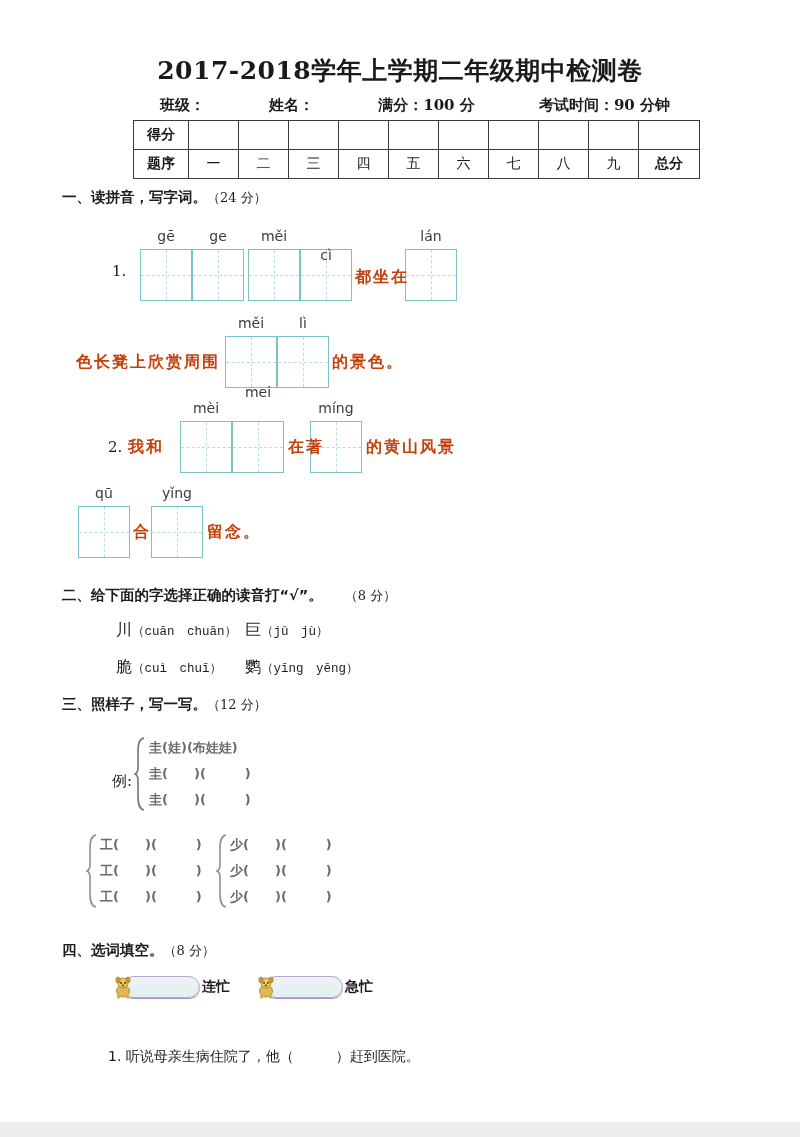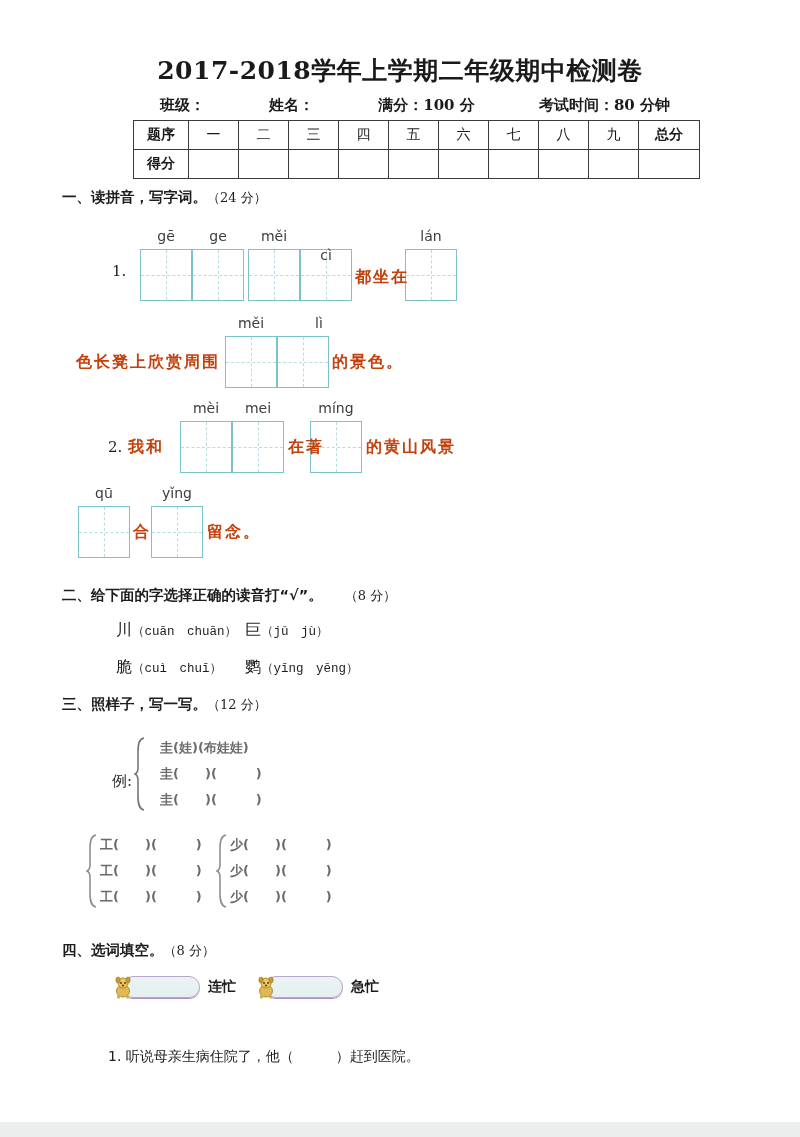--- a/index.html
+++ b/index.html
@@ -219,21 +219,21 @@
     border-radius: 11px;
     background: linear-gradient(180deg,#eaf4f4 0%,#e4eff0 100%);
     box-shadow: 0 1px 0 #b08ec0;
     box-sizing: border-box;
   }
   .bubble-word {
     font-family: "DejaVu Sans","Liberation Sans",sans-serif;
     font-size: 14px;
     font-weight: bold;
     color: #1d1d1d;
-    margin-left: 8px;
+    margin-left: 2px;
   }
   .dog-icon {
     position: relative;
     width: 22px; height: 24px;
     margin-right: -12px;
     z-index: 4;
   }
   .s4-sentence {
     position: absolute;
     font-family: "DejaVu Sans","Liberation Sans",sans-serif;
@@ -252,51 +252,51 @@
 
 
   <div class="title">
     <span class="year">2017-2018</span><span>学年上学期二年级期中检测卷</span>
   </div>
 
   <div class="info-line">
     <span>班级：</span>
     <span>姓名：</span>
     <span>满分：100 分</span>
-    <span>考试时间：80 分钟</span>
+    <span>考试时间：90 分钟</span>
   </div>
 
   <table class="score-table">
     <tbody>
         <tr>
+      <td class="lbl">得分</td>
+      <td class="num"></td>
+      <td class="num"></td>
+      <td class="num"></td>
+      <td class="num"></td>
+      <td class="num"></td>
+      <td class="num"></td>
+      <td class="num"></td>
+      <td class="num"></td>
+      <td class="num"></td>
+      <td class="total"></td>
+    </tr>
+    <tr>
       <td class="lbl">题序</td>
       <td class="num">一</td>
       <td class="num">二</td>
       <td class="num">三</td>
       <td class="num">四</td>
       <td class="num">五</td>
       <td class="num">六</td>
       <td class="num">七</td>
       <td class="num">八</td>
       <td class="num">九</td>
       <td class="total">总分</td>
     </tr>
-    <tr>
-      <td class="lbl">得分</td>
-      <td class="num"></td>
-      <td class="num"></td>
-      <td class="num"></td>
-      <td class="num"></td>
-      <td class="num"></td>
-      <td class="num"></td>
-      <td class="num"></td>
-      <td class="num"></td>
-      <td class="num"></td>
-      <td class="total"></td>
-    </tr>
   </tbody>
     </table>
 
   <div class="sec-head" style="left:62px; top:188px;">
     <span>一、读拼音，写字词。</span><span class="pts">（24 分）</span>
   </div>
 
   <div class="num-lbl" style="left:112px; top:262px;">1.</div>
 
   <div class="pin" style="left:140px; top:228px; width:52px;">gē</div>
@@ -314,33 +314,33 @@
   </div>
 
   <div class="inline-cn" style="left:355px; top:267px;">都坐在</div>
 
   <div class="pin" style="left:405px; top:228px; width:52px;">lán</div>
   <div class="abs tzg-group" style="left:405px; top:249px;">
     <div class="tzg"></div>
   </div>
 
   <div class="pin" style="left:225px; top:315px; width:52px;">měi</div>
-  <div class="pin" style="left:293px; top:315px; width:52px;">lì</div>
+  <div class="pin" style="left:277px; top:315px; width:52px;">lì</div>
   <div class="abs tzg-group" style="left:225px; top:336px;">
     <div class="tzg"></div>
     <div class="tzg"></div>
   </div>
   <div class="inline-cn" style="left:76px; top:352px;">色长凳上欣赏周围</div>
   <div class="inline-cn" style="left:332px; top:352px;">的景色。</div>
 
   <div class="num-lbl" style="left:108px; top:438px;">2.</div>
   <div class="inline-cn" style="left:128px; top:437px;">我和</div>
 
   <div class="pin" style="left:180px; top:400px; width:52px;">mèi</div>
-  <div class="pin" style="left:232px; top:400px; width:52px;">mei</div>
+  <div class="pin" style="left:232px; top:384px; width:52px;">mei</div>
   <div class="abs tzg-group" style="left:180px; top:421px;">
     <div class="tzg"></div>
     <div class="tzg"></div>
   </div>
 
   <div class="inline-cn" style="left:288px; top:437px;">在著</div>
 
   <div class="pin" style="left:310px; top:400px; width:52px;">míng</div>
   <div class="abs tzg-group" style="left:310px; top:421px;">
     <div class="tzg"></div>
@@ -378,21 +378,21 @@
   <div class="sec-head" style="left:62px; top:695px;">
     <span>三、照样子，写一写。</span><span class="pts">（12 分）</span>
   </div>
 
   <div class="eg-label" style="left:112px; top:772px;">例:</div>
 
   <div class="brace-block" style="left:134px; top:736px;">
     <svg class="brace-svg" width="12" height="76" viewBox="0 0 12 76">
       <path d="M10 2 C5 3 4 8 4 16 L4 32 C4 36 3 37 1 38 C3 39 4 40 4 44 L4 60 C4 68 5 73 10 74" fill="none" stroke="#767676" stroke-width="1.6"></path>
     </svg>
-    <div class="brace-rows" style="height:76px; margin-left:14px;">
+    <div class="brace-rows" style="height:76px; margin-left:3px;">
       <div class="r">圭(娃)(布娃娃)</div>
       <div class="r">圭(　　)(　　　)</div>
       <div class="r">圭(　　)(　　　)</div>
     </div>
   </div>
 
   <div class="brace-block" style="left:86px; top:833px;">
     <svg class="brace-svg" width="12" height="76" viewBox="0 0 12 76">
       <path d="M10 2 C5 3 4 8 4 16 L4 32 C4 36 3 37 1 38 C3 39 4 40 4 44 L4 60 C4 68 5 73 10 74" fill="none" stroke="#909090" stroke-width="1.6"></path>
     </svg>

